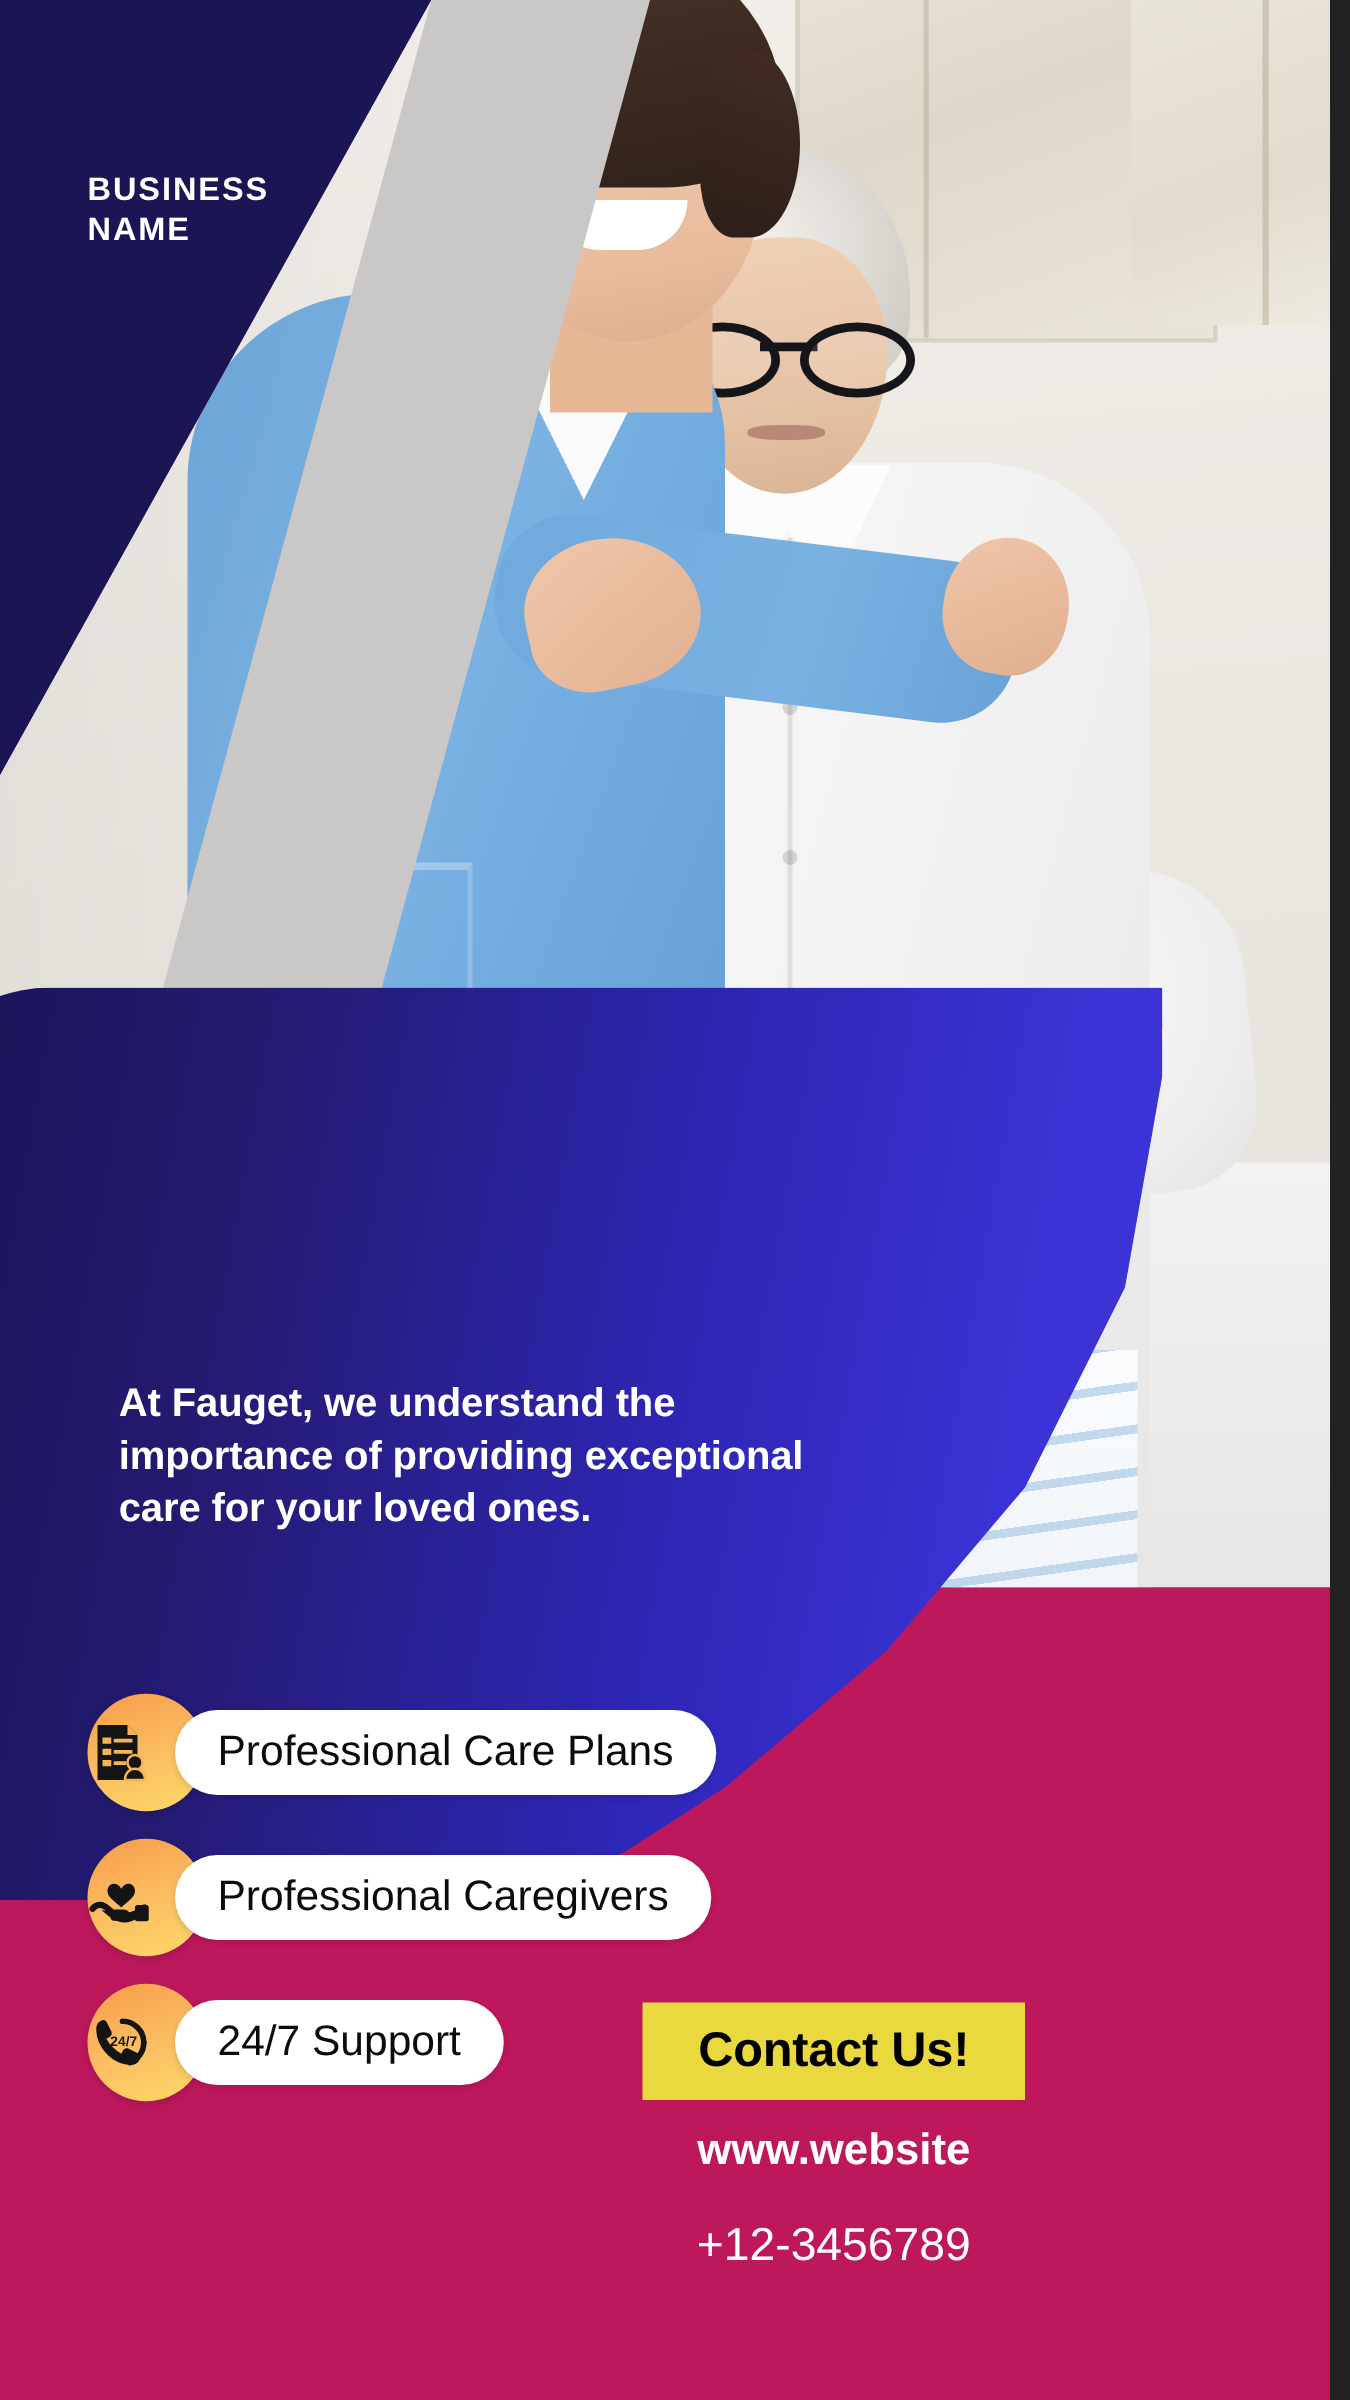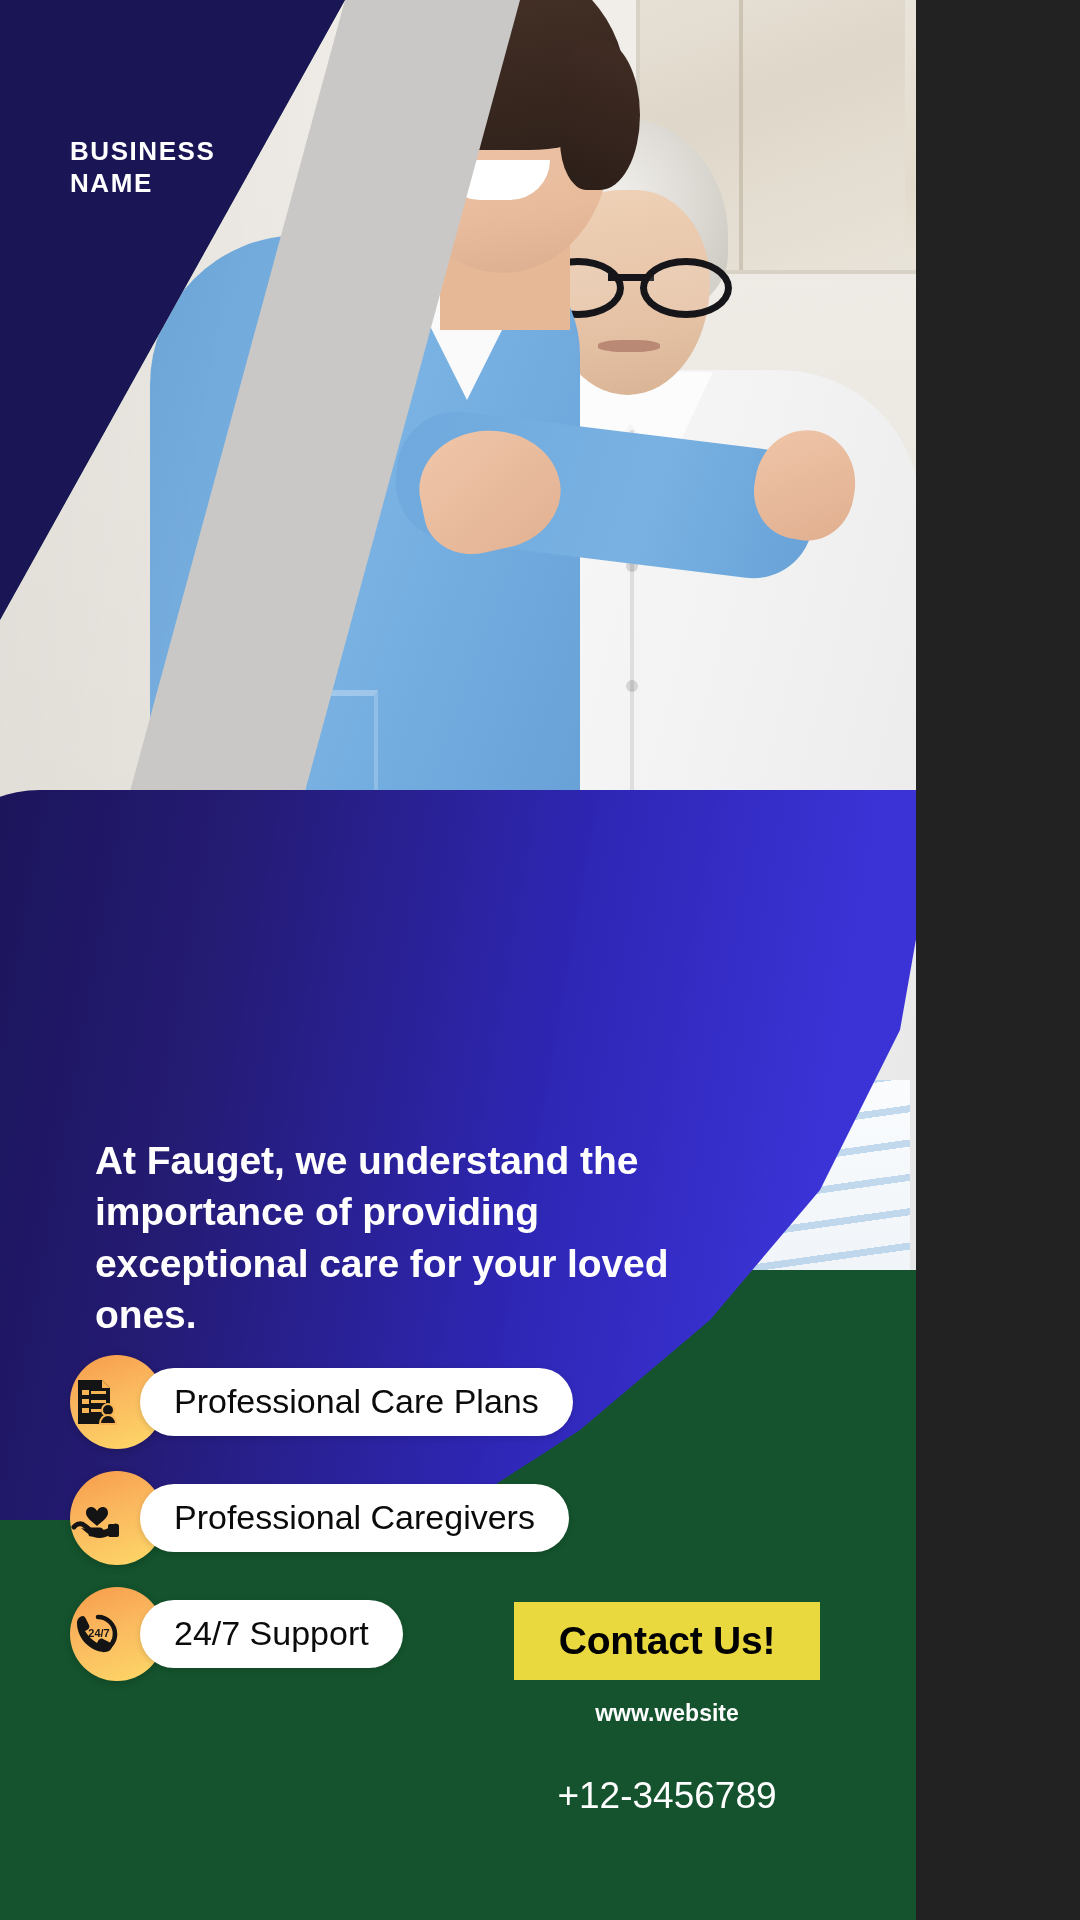--- a/index.html
+++ b/index.html
@@ -2,25 +2,26 @@
 <html><head>
 <meta charset="utf-8">
 <style>
   html, body {
     margin: 0;
     padding: 0;
     background: #222;
   }
   #poster {
     position: relative;
-    width: 916px;
+    width: 1016px;
     height: 1920px;
     overflow: hidden;
-    background: #14532d;
+    background: #be185d;
     font-family: "Liberation Sans", sans-serif;
+    padding-left: 48px;
   }
 
   
   .photo-wrap {
     position: absolute;
     top: 0;
     left: 0;
     width: 1080px;
     height: 1270px;
     overflow: hidden;
@@ -246,24 +247,24 @@
     line-height:.98;
     letter-spacing:-.5px;
     color:#ffffff;
     transform: scaleX(.88);
     transform-origin: left center;
     margin:0;
   }
   .headline.accent { color:#F5CB1A; margin-top:6px; }
 
   .lede {
-    position:absolute; left:95px; top:1135px; width:600px;
+    position:absolute; left:95px; top:1101px; width:600px;
     color:#ffffff;
     font-weight:700;
-    font-size:39px;
+    font-size:32px;
     line-height:1.32;
     letter-spacing:-.1px;
     z-index:22;
   }
 
   
   .features {
     position:absolute; left:70px; top:1355px; z-index:25;
   }
   .feature-row {
@@ -302,21 +303,21 @@
     color:#000000;
     font-weight:700;
     font-size:39px;
     display:flex; align-items:center; justify-content:center;
     letter-spacing:-.2px;
     z-index:25;
   }
   .contact-web {
     position:absolute; left:514px; top:1700px; width:306px;
     text-align:center;
-    color:#ffffff; font-size:23px; font-weight:700;
+    color:#ffffff; font-size:35px; font-weight:700;
     z-index:25;
   }
   .contact-phone {
     position:absolute; left:514px; top:1775px; width:306px;
     text-align:center;
     color:#ffffff; font-size:37px; font-weight:400;
     z-index:25;
   }
 </style>
 </head>

